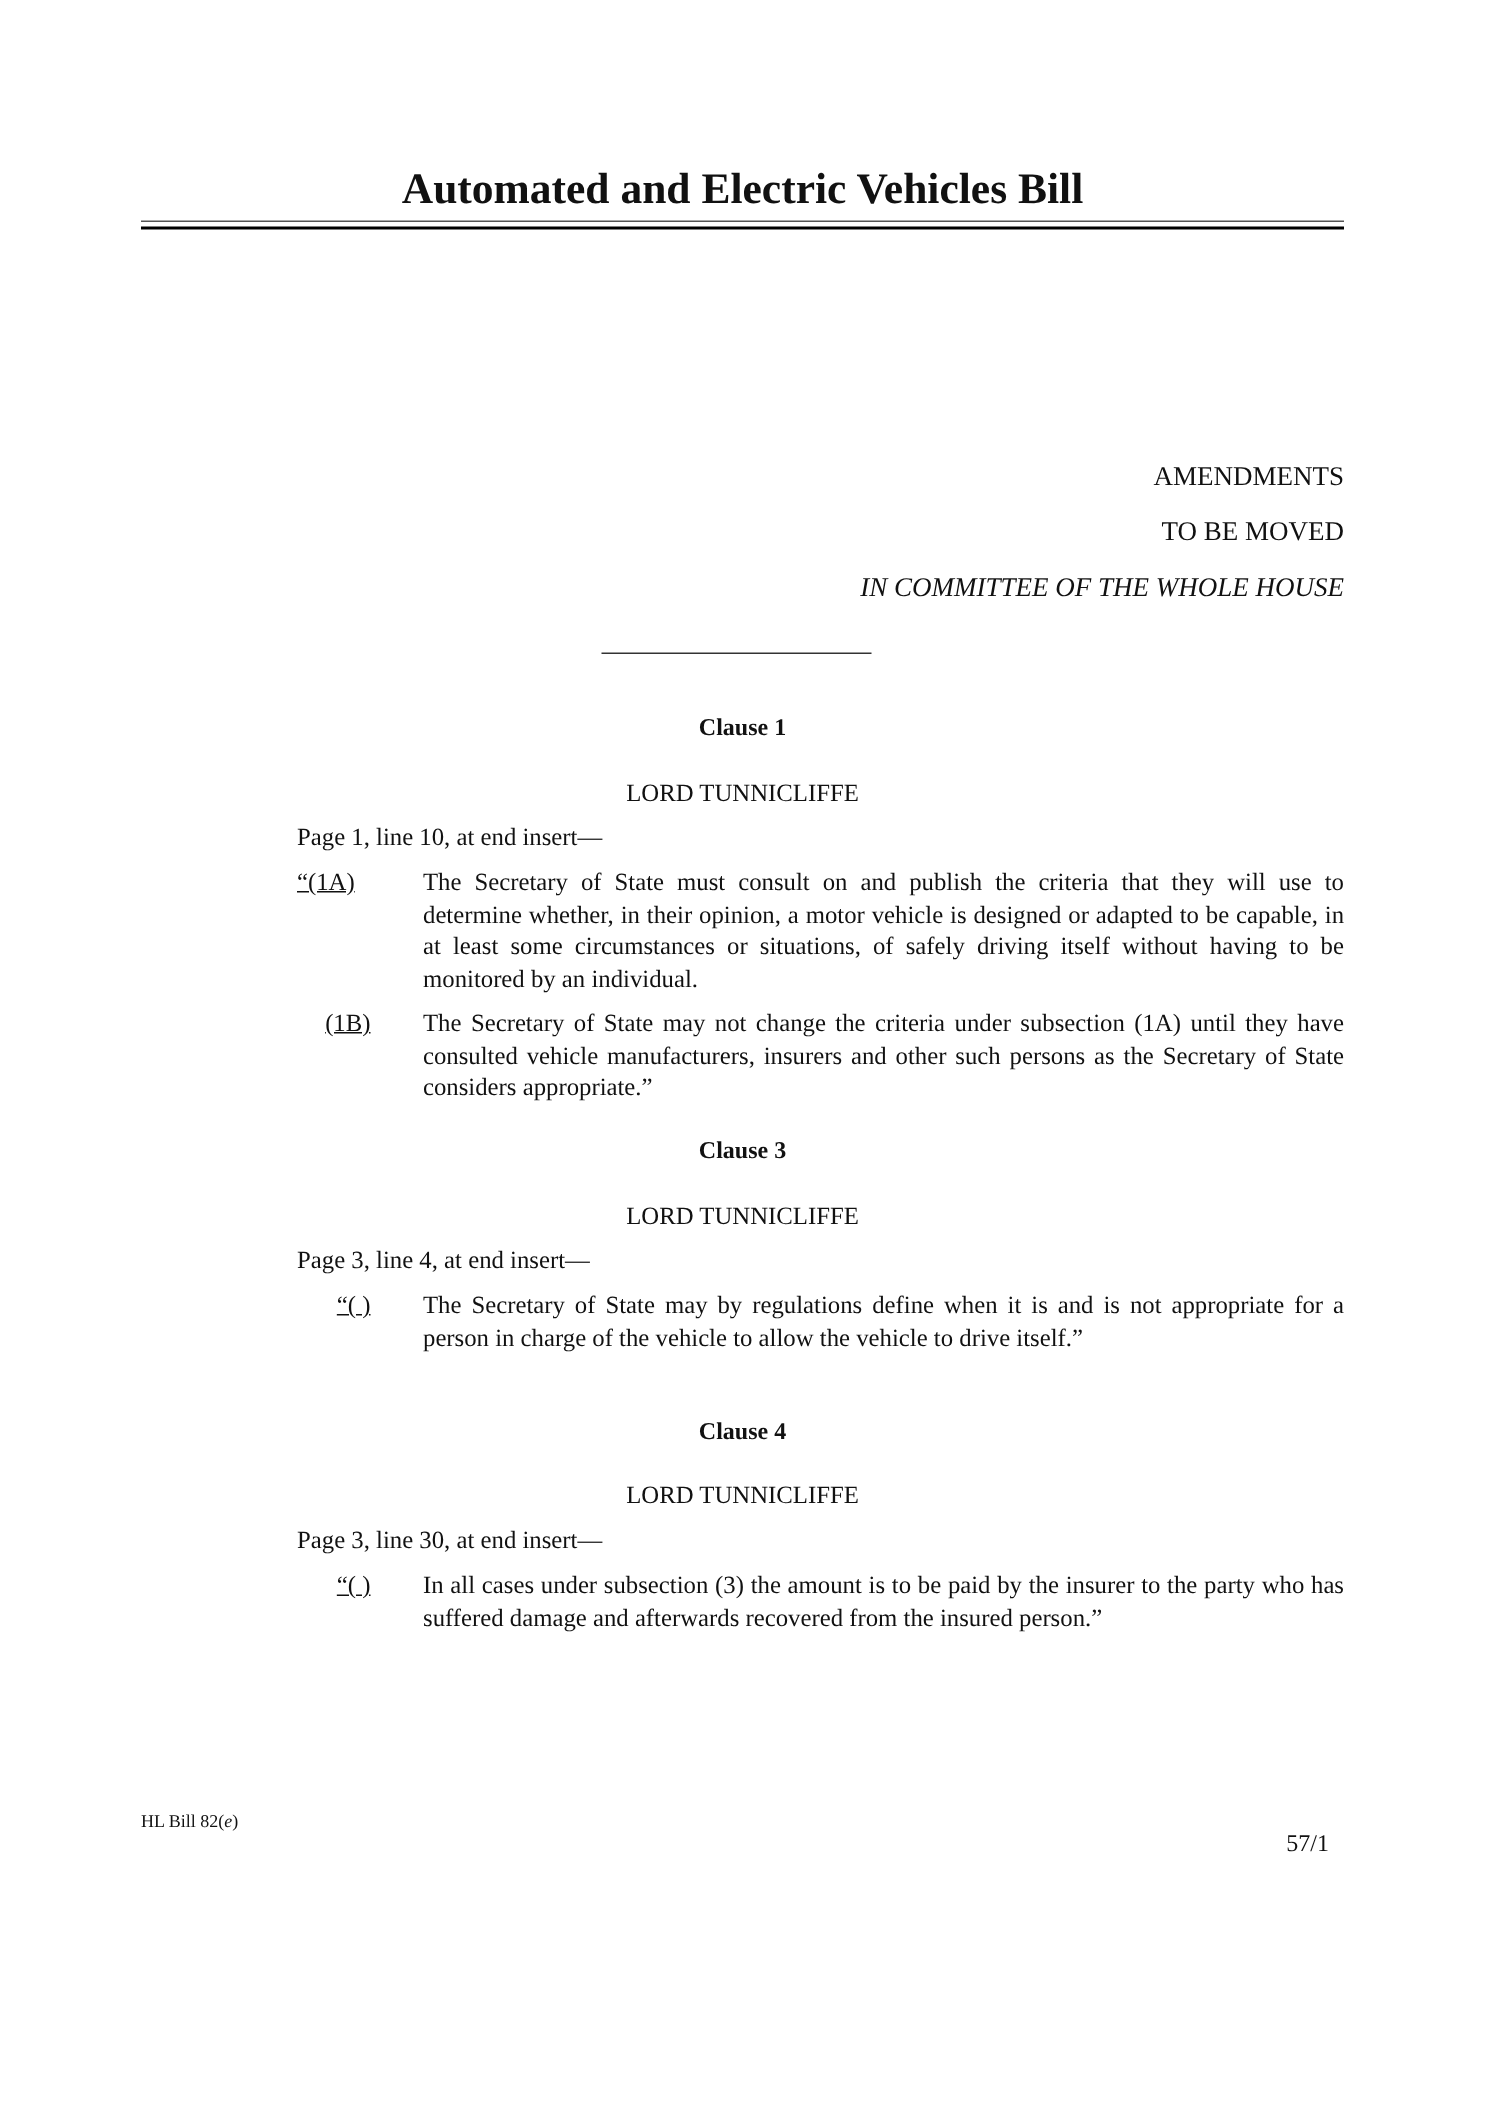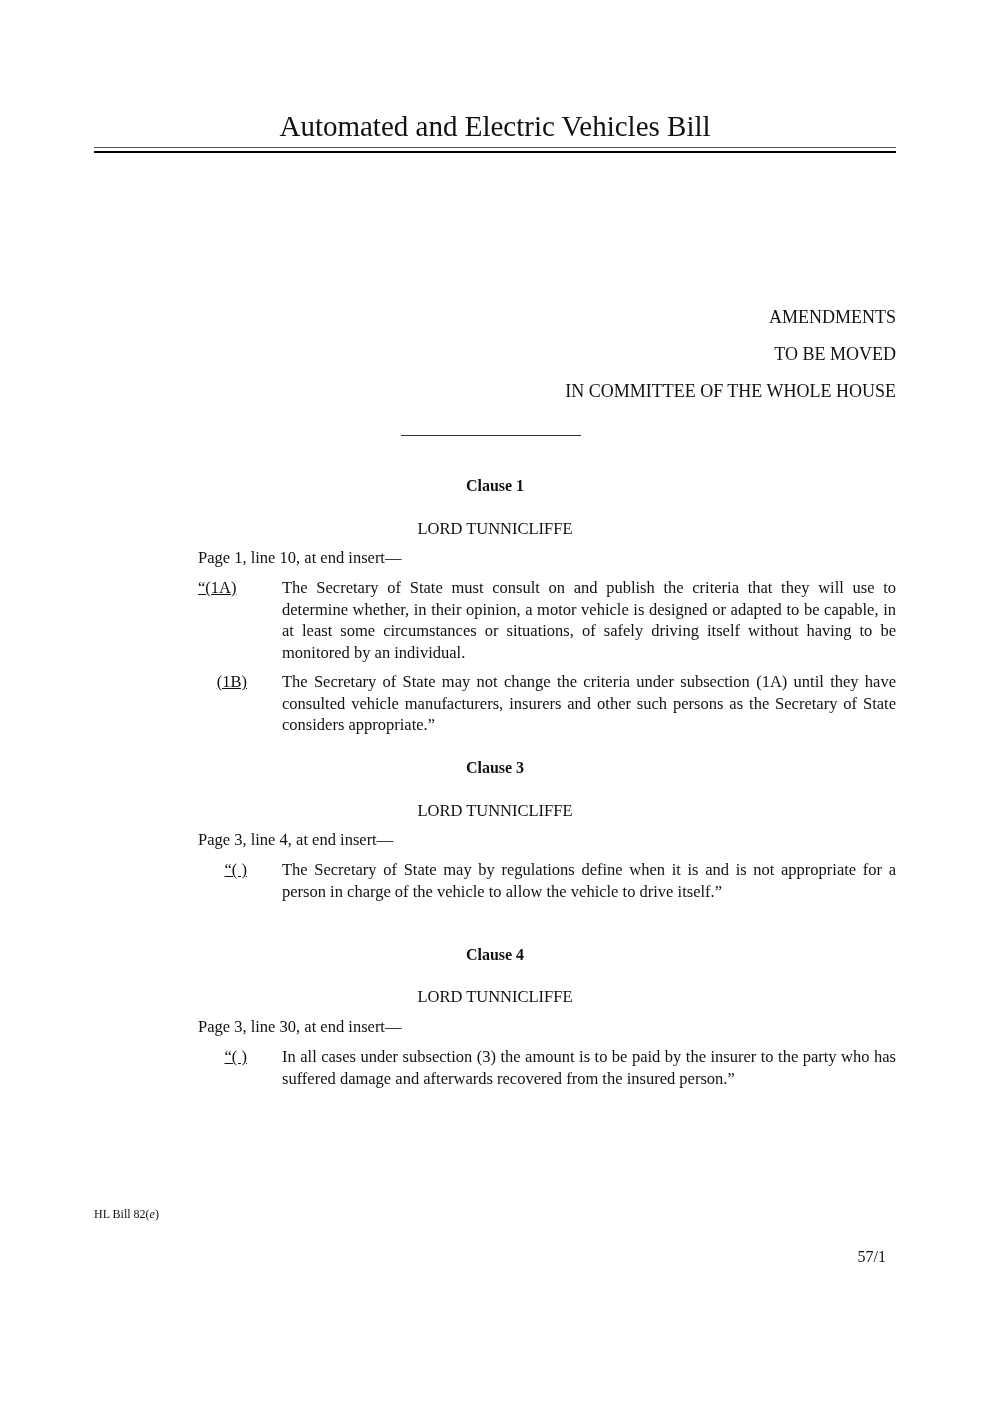--- a/index.html
+++ b/index.html
@@ -15,21 +15,21 @@
       color: #111111;
       overflow: hidden;
     }
     .page-title {
       position: absolute;
       left: 94px;
       width: 802px;
       top: 106px;
       text-align: center;
       font-size: 29px;
-      font-weight: normal;
+      font-weight: bold;
       letter-spacing: 0px;
       margin: 0;
       line-height: 40px;
     }
     .rule-thin {
       position: absolute;
       left: 94px;
       width: 802px;
       top: 147px;
       height: 1px;
@@ -108,37 +108,37 @@
     .footer-left {
       position: absolute;
       left: 94px;
       top: 1204px;
       font-size: 12px;
       line-height: 20px;
     }
     .footer-right {
       position: absolute;
       right: 105px;
-      top: 1247px;
+      top: 1220px;
       font-size: 16px;
       line-height: 20px;
       text-align: right;
     }
     .italic { font-style: italic; }
   </style>
 </head>
 <body>
 
 <h1 class="page-title">Automated and Electric Vehicles Bill</h1>
 <div class="rule-thin"></div>
 <div class="rule-thick"></div>
 
 <div class="heading-line" style="top:306px;">AMENDMENTS</div>
 <div class="heading-line" style="top:343px;">TO BE MOVED</div>
-<div class="heading-line" style="top:380px;">IN COMMITTEE OF THE WHOLE HOUSE</div>
+<div class="heading-line" style="top:380px;font-style:italic;">IN COMMITTEE OF THE WHOLE HOUSE</div>
 
 <div class="short-rule"></div>
 
 <div class="clause-heading" style="top:475px;">Clause 1</div>
 <div class="mover" style="top:518px;">LORD TUNNICLIFFE</div>
 <div class="instruction" style="top:547px;">Page 1, line 10, at end insert—</div>
 
 <div class="subsection" style="top:577px;">
   <span class="num left">“(1A)</span>
   <div class="text">The Secretary of State must consult on and publish the criteria that they will use to determine whether, in their opinion, a motor vehicle is designed or adapted to be capable, in at least some circumstances or situations, of safely driving itself without having to be monitored by an individual.</div>

